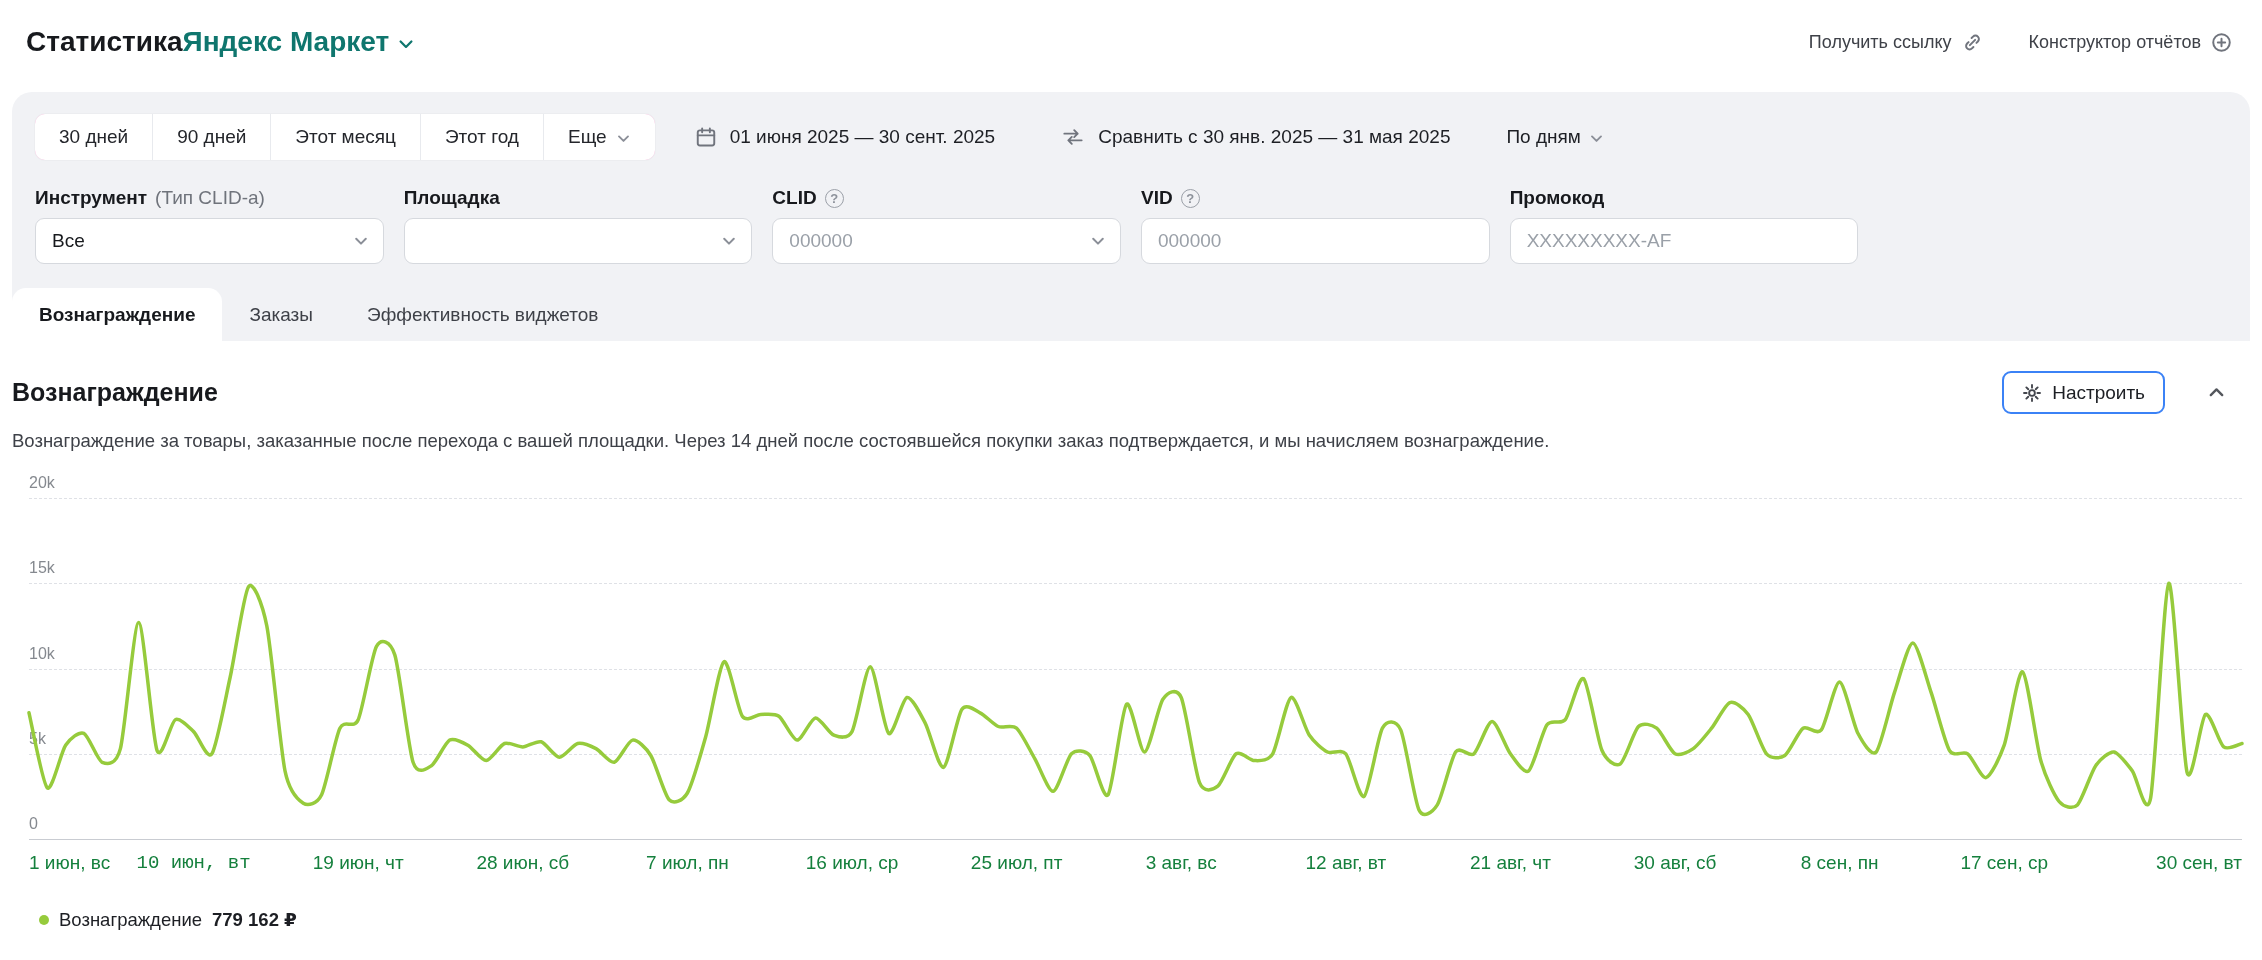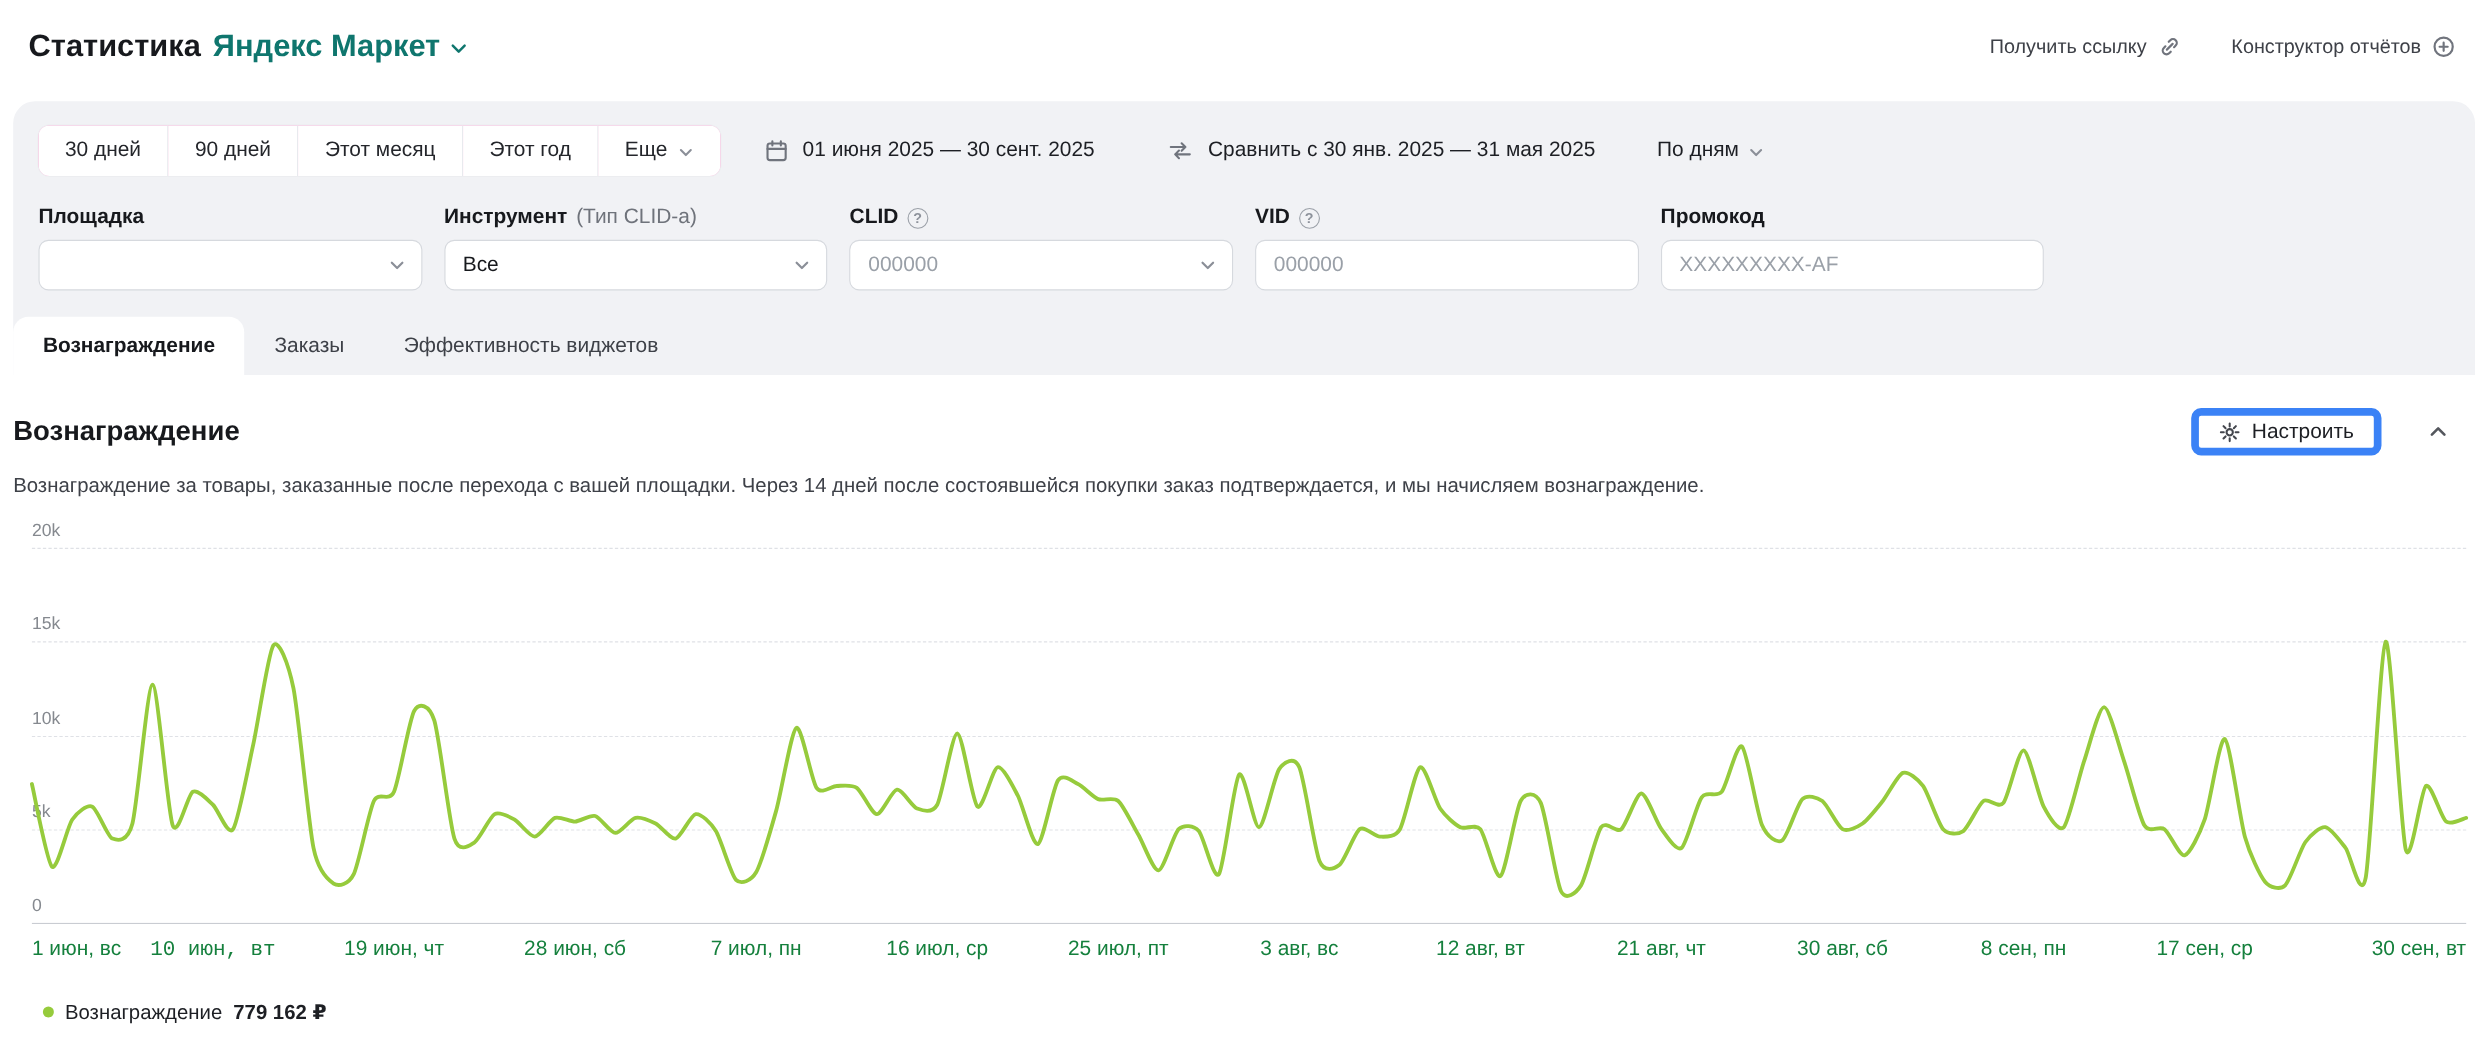--- a/index.html
+++ b/index.html
@@ -7,21 +7,21 @@
   body {
     width:2262px; height:960px; overflow:hidden;
     background:#ffffff; color:#1c1e22;
     font-family:"Liberation Sans","DejaVu Sans",sans-serif;
     font-size:19px;
   }
   svg { display:block; }
 
   
   .header { display:flex; justify-content:space-between; align-items:center; padding:26px 30px 0 26px; }
-  .title-wrap { display:flex; align-items:flex-end; gap:11px; font-size:28px; font-weight:700; color:#17191d; }
+  .title-wrap { display:flex; align-items:flex-end; font-size:28px; font-weight:700; color:#17191d; }
   .service-link { color:#0f766e; display:inline-flex; align-items:center; gap:8px; cursor:pointer; }
   .service-link .chev-big { margin-top:3px; }
   .header-links { display:flex; gap:46px; font-size:18px; color:#3e4148; }
   .header-link { display:flex; align-items:center; gap:10px; cursor:pointer; }
   .header-link .ic { color:#70747d; }
 
   
   .panel { margin:34px 12px 0; background:#f1f2f5; border-radius:20px 20px 0 0; }
   .panel-pad { padding:22px 23px 0; }
 
@@ -47,21 +47,21 @@
   .field-box input { border:none; outline:none; background:transparent; font:inherit; color:#17191d; width:100%; padding:0; }
   .field-box input::placeholder { color:#9aa0a8; }
 
   .tabs { display:flex; margin-top:24px; }
   .tab { padding:0 27px; height:53px; display:flex; align-items:center; font-size:19px; color:#3e4148; cursor:pointer; }
   .tab.active { background:#ffffff; border-radius:14px 14px 0 0; color:#17191d; font-weight:700; }
 
   
   .section-head { display:flex; align-items:center; margin:30px 30px 0 12px; }
   .section-title { font-size:25px; font-weight:700; color:#17191d; margin:0; }
-  .settings-btn { margin-left:auto; display:flex; align-items:center; gap:10px; background:#fff; border:7px solid #3b82f6; border-radius:9px; padding:0 18px; height:43px; font:inherit; cursor:pointer; color:#1d1f24; }
+  .settings-btn { margin-left:auto; display:flex; align-items:center; gap:10px; background:#fff; border:2px solid #3b82f6; border-radius:9px; padding:0 18px; height:43px; font:inherit; cursor:pointer; color:#1d1f24; }
   .settings-btn .ic { color:#43464d; }
   .collapse-btn { margin-left:36px; background:none; border:none; color:#54575d; cursor:pointer; padding:6px; }
   .section-desc { margin:16px 30px 0 12px; font-size:18.5px; color:#3e4148; }
 
   
   .chart { position:relative; margin:46px 20px 0 29px; height:383px; }
   .plot { position:absolute; left:0; right:0; top:0; height:341px; }
   .gridline { position:absolute; left:0; right:0; height:0; border-top:1px dashed #dfe1e6; }
   .gridline.zero { border-top:1px solid #c9ccd2; }
   .ylab { position:absolute; left:0; font-size:16px; color:#85898f; line-height:18px; }
@@ -141,37 +141,37 @@
         <svg class="chev" width="15" height="15" viewBox="0 0 16 16">
             <path d="M3.2 5.8 8 10.6l4.8-4.8" fill="none" stroke="currentColor" stroke-width="2" stroke-linecap="round" stroke-linejoin="round"></path>
           </svg>
       </div>
     </div>
 
     <div class="fields-row">
 
       <div class="field">
         <div class="field-label">
-          <span>Площадка</span>
-        </div>
-        <div class="field-box">
-          <span></span>
-          <svg class="chev" width="16" height="16" viewBox="0 0 16 16">
-              <path d="M3.2 5.8 8 10.6l4.8-4.8" fill="none" stroke="currentColor" stroke-width="2" stroke-linecap="round" stroke-linejoin="round"></path>
-            </svg>
-        </div>
-      </div>
-
-      <div class="field">
-        <div class="field-label">
           <span>Инструмент</span>
           <span class="label-hint">(Тип CLID-а)</span>
         </div>
         <div class="field-box">
           <span>Все</span>
+          <svg class="chev" width="16" height="16" viewBox="0 0 16 16">
+              <path d="M3.2 5.8 8 10.6l4.8-4.8" fill="none" stroke="currentColor" stroke-width="2" stroke-linecap="round" stroke-linejoin="round"></path>
+            </svg>
+        </div>
+      </div>
+
+      <div class="field">
+        <div class="field-label">
+          <span>Площадка</span>
+        </div>
+        <div class="field-box">
+          <span></span>
           <svg class="chev" width="16" height="16" viewBox="0 0 16 16">
               <path d="M3.2 5.8 8 10.6l4.8-4.8" fill="none" stroke="currentColor" stroke-width="2" stroke-linecap="round" stroke-linejoin="round"></path>
             </svg>
         </div>
       </div>
 
 
       <div class="field">
         <div class="field-label">
           <span>CLID</span>

